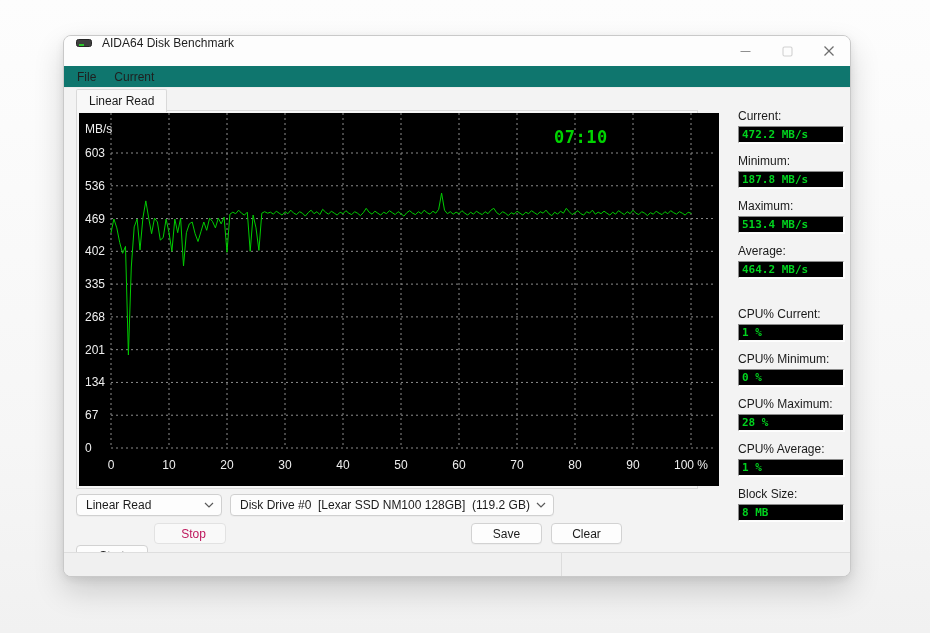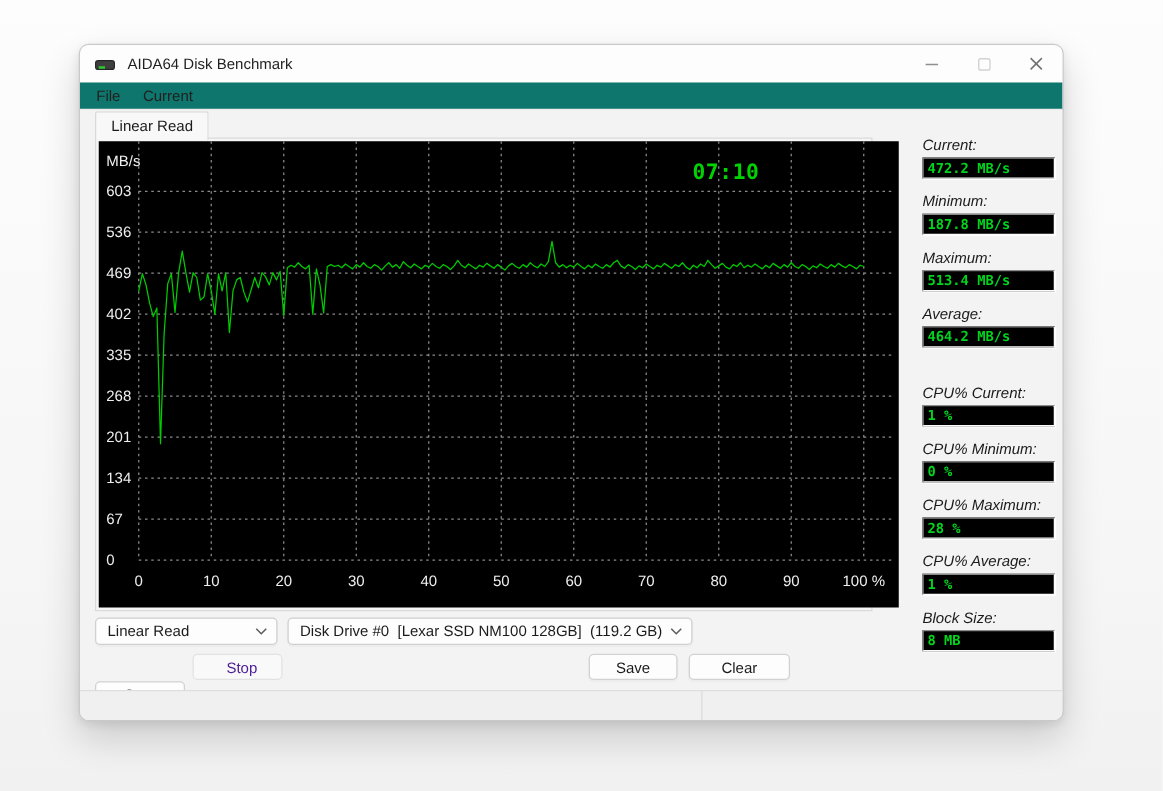--- a/index.html
+++ b/index.html
@@ -9,61 +9,61 @@
     font-family:"Liberation Sans",sans-serif;
     -webkit-font-smoothing:antialiased;
   }
   .window{
     position:absolute;left:63px;top:35px;width:786px;height:540px;
     background:#f3f3f3;border:1px solid #c9c9c9;border-radius:8px;
     box-shadow:0 14px 30px rgba(0,0,0,.16),0 3px 8px rgba(0,0,0,.08);
     overflow:hidden;
   }
   
-  .titlebar{position:absolute;left:0;top:0;right:0;height:30px;background:#fdfdfd;display:flex;align-items:center;}
+  .titlebar{position:absolute;left:0;top:0;right:0;height:30px;background:#fdfdfd;display:flex;align-items:flex-start;}
   .title-icon{margin:0 9px 0 12px;display:flex;}
   .title-text{font-size:12px;color:#1f1f1f;}
   .winbtns{margin-left:auto;display:flex;height:100%;}
   .winbtn{width:42px;height:100%;display:flex;align-items:center;justify-content:center;background:transparent;border:none;padding:0;cursor:default;}
   
   .menubar{position:absolute;left:0;top:30px;right:0;height:21px;background:#0f766e;display:flex;align-items:center;padding-left:4px;border-bottom:1px solid #ececec;}
   .menu-item{font-size:12px;color:#1f1f1f;padding:2px 9px;background:transparent;border:none;font-family:inherit;}
   
   .tab{position:absolute;left:12px;top:53px;height:22px;padding:0 12px;background:#f8f8f8;border:1px solid #d9d9d9;border-bottom:none;border-radius:2px 2px 0 0;font-size:12px;color:#1b1b1b;display:flex;align-items:center;z-index:2;}
   .tabpage{position:absolute;left:12px;top:74px;width:622px;height:379px;background:#f6f6f6;border:1px solid #d9d9d9;box-sizing:border-box;}
   .chartbox{position:absolute;left:2px;top:2px;width:640px;height:373px;background:#000;}
   .chartbox svg{display:block;width:640px;height:373px;}
   .tick{fill:#efefef;font:12px "Liberation Sans",sans-serif;}
   .mid{text-anchor:middle;}
   .elapsed{fill:#00d400;font:bold 17px "DejaVu Sans Mono",monospace;text-anchor:middle;letter-spacing:.5px;}
   
   .stats{position:absolute;left:674px;top:73px;width:108px;}
   .stat{margin-bottom:11px;}
   .stat.gap-cpu{margin-top:29px;}
   .stat.gap-block{margin-top:6px;}
-  .stat-label{font-size:12px;color:#1a1a1a;margin-bottom:3px;white-space:nowrap;font-style:italic;}
+  .stat-label{font-size:12px;color:#1a1a1a;margin-bottom:3px;white-space:nowrap;}
   .stat-box{
     width:101px;height:15px;background:#000;
     border:1px solid #8a8a8a;border-right-color:#fbfbfb;border-bottom-color:#fbfbfb;
     box-shadow:1px 1px 0 rgba(255,255,255,.85);
     padding-left:3px;
     font:bold 11px "DejaVu Sans Mono",monospace;color:#00d41e;line-height:15px;
     white-space:nowrap;overflow:hidden;
   }
   
   .combo{position:absolute;height:22px;background:#fdfdfd;border:1px solid #d0d0d0;border-radius:4px;display:flex;align-items:center;padding:0 7px 0 9px;font-size:12px;color:#1b1b1b;box-sizing:border-box;box-shadow:0 1px 1px rgba(0,0,0,.03);}
   .combo .val{flex:1;white-space:pre;overflow:hidden;}
   .combo1{left:12px;top:458px;width:146px;}
   .combo2{left:166px;top:458px;width:324px;}
   .btn{position:absolute;height:21px;background:#fdfdfd;border:1px solid #d2d2d2;border-radius:4px;font-size:12px;color:#1b1b1b;font-family:inherit;padding:0;line-height:18px;box-shadow:0 1px 1px rgba(0,0,0,.03);}
   .btn-start{left:12px;top:509px;width:72px;}
   .btn-stop{left:90px;top:487px;width:72px;}
   .btn-save{left:407px;top:487px;width:71px;}
-  .btn-clear{left:487px;top:487px;width:81px;}
-  .btn.disabled{color:#4c1d95;background:#f9f9f9;border-color:#e2e2e2;box-shadow:none;padding-left:7px;}
+  .btn-clear{left:487px;top:487px;width:71px;}
+  .btn.disabled{color:#be185d;background:#f9f9f9;border-color:#e2e2e2;box-shadow:none;padding-left:7px;}
   
   .statusbar{position:absolute;left:0;right:0;bottom:0;height:23px;background:#f0f0f0;border-top:1px solid #dedede;display:flex;}
   .status-pane-left{width:497px;border-right:1px solid #dcdcdc;}
   .status-pane-right{flex:1;}
 </style>
 </head>
 <body>
 
 <div class="window">
 

